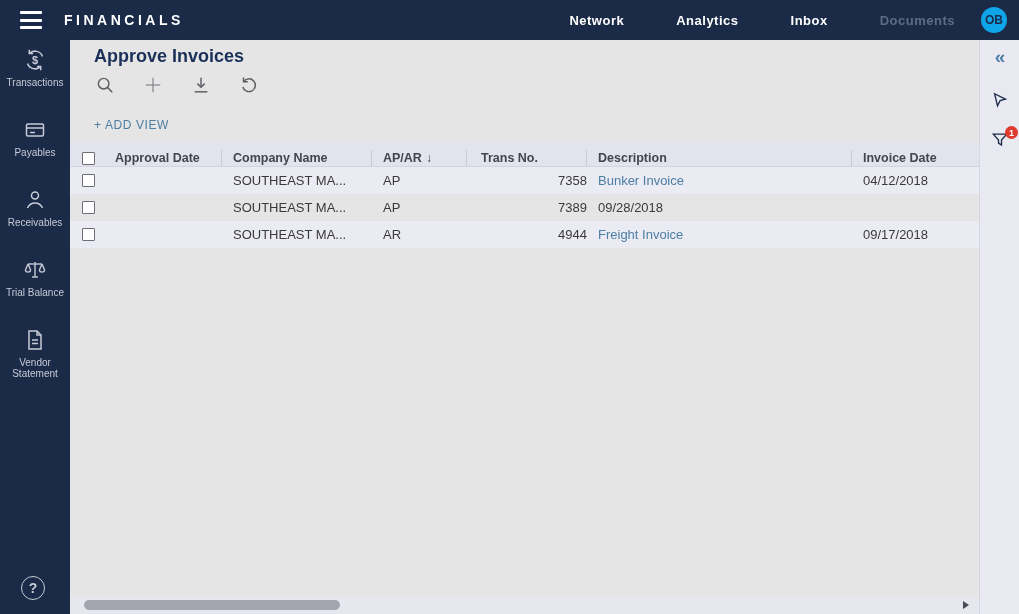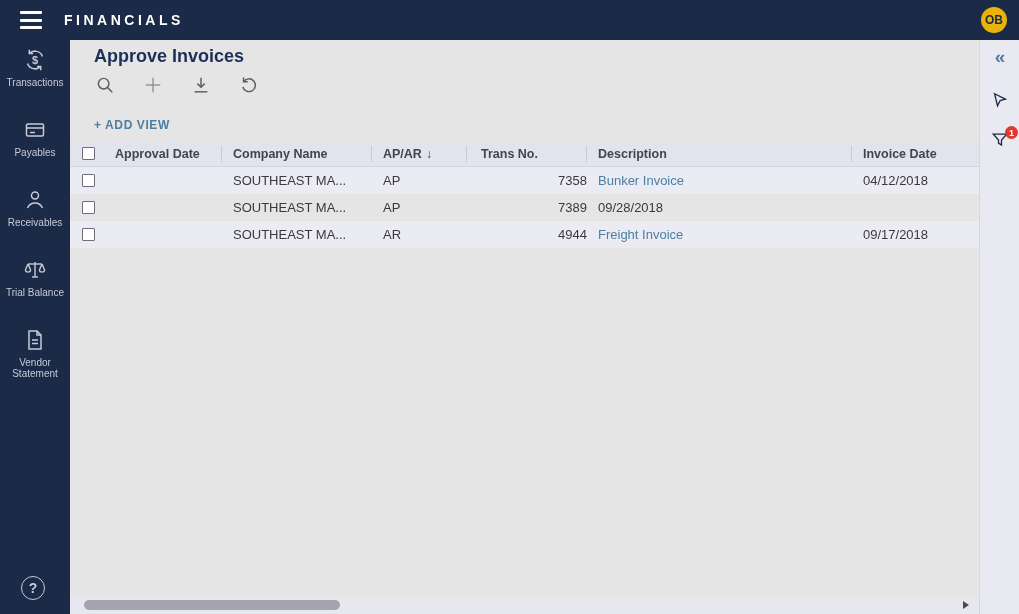--- a/index.html
+++ b/index.html
@@ -7,39 +7,39 @@
   .app { position:relative; width:831px; height:614px; }
 
   
   .topbar { position:absolute; top:0; left:0; width:1019px; height:40px; background:#1b2a47; display:flex; align-items:center; z-index:5; }
   .hamburger { position:absolute; left:20px; top:11px; width:22px; height:18px; display:flex; flex-direction:column; justify-content:space-between; cursor:pointer; }
   .hamburger span { display:block; height:3px; background:#fff; border-radius:1px; }
   .brand { position:absolute; left:64px; top:12px; color:#fff; font-size:14px; font-weight:bold; letter-spacing:3.5px; }
   .topnav { position:absolute; right:64px; top:0; height:40px; display:flex; align-items:center; gap:52px; }
   .topnav a { color:#fff; font-size:13px; font-weight:600; letter-spacing:0.5px; text-decoration:none; cursor:pointer; }
   .topnav a.disabled { color:#5d6b88; }
-  .avatar { position:absolute; right:12px; top:7px; width:26px; height:26px; border-radius:50%; background:#eab308; color:#1b2a47; font-size:12px; font-weight:bold; display:flex; align-items:center; justify-content:center; cursor:pointer; }
+  .avatar { position:absolute; right:12px; top:7px; width:26px; height:26px; border-radius:50%; background:#0ea5e9; color:#1b2a47; font-size:12px; font-weight:bold; display:flex; align-items:center; justify-content:center; cursor:pointer; }
 
   
   .sidebar { position:absolute; top:40px; left:0; width:70px; height:574px; background:#1b2a47; color:#c6cbd7; }
   .side-item { width:70px; height:70px; padding-top:8px; display:flex; flex-direction:column; align-items:center; cursor:pointer; }
   .side-item .sicon { width:24px; height:24px; color:#c6cbd7; }
   .side-item .slabel { margin-top:5px; font-size:10px; line-height:11px; text-align:center; color:#c6cbd7; max-width:58px; }
   .help-btn { position:absolute; bottom:14px; left:21px; width:24px; height:24px; border:1.6px solid #c6cbd7; border-radius:50%; color:#c6cbd7; font-size:14px; font-weight:bold; display:flex; align-items:center; justify-content:center; cursor:pointer; }
 
   
   .main { position:absolute; top:40px; left:70px; width:909px; height:557px; background:#e5e5e5; }
   .page-title { position:absolute; top:6px; left:24px; font-size:18px; font-weight:bold; color:#1a3058; }
   .toolbar { position:absolute; top:34px; left:24px; display:flex; gap:26px; align-items:center; }
   .tbtn { width:22px; height:22px; color:#5c5c63; cursor:pointer; display:flex; align-items:center; justify-content:center; }
-  .addview { position:absolute; top:78px; left:24px; font-size:12px; font-weight:700; letter-spacing:0.6px; color:#4d7ea3; cursor:pointer; }
+  .addview { position:absolute; top:78px; left:24px; font-size:12px; font-weight:400; letter-spacing:0.6px; color:#4d7ea3; cursor:pointer; }
 
   
   .table { position:absolute; top:101px; left:0; right:0; font-size:13px; color:#3a3a3a; }
-  .thead { display:flex; height:26px; background:#e3e3ee; border-bottom:1px solid #d4d4e0; align-items:center; font-weight:bold; font-size:12.5px; color:#44444c; }
+  .thead { display:flex; height:26px; background:#e3e3ee; border-bottom:1px solid #d4d4e0; align-items:flex-end; font-weight:bold; font-size:12.5px; color:#44444c; }
   .thead .c { border-right:1px solid #c9c9d8; height:16px; line-height:16px; }
   .thead .c0 { border-right:none; }
   .thead .c6 { border-right:none; }
   .trow { display:flex; height:27px; align-items:center; }
   .trow.alt { background:#ebebf4; }
   .c { padding-left:11px; white-space:nowrap; overflow:hidden; text-overflow:ellipsis; }
   .c0 { width:34px; padding-left:12px; display:flex; align-items:center; }
   .c1 { width:118px; }
   .c2 { width:150px; }
   .c3 { width:95px; }
@@ -71,20 +71,26 @@
 
 <div class="app">
 
   <header class="topbar">
     <div class="hamburger">
         <span></span>
         <span></span>
         <span></span>
       </div>
     <div class="brand">FINANCIALS</div>
+    <nav class="topnav">
+      <a>Network</a>
+      <a>Analytics</a>
+      <a>Inbox</a>
+      <a class="disabled">Documents</a>
+    </nav>
     <div class="avatar">OB</div>
   </header>
 
   <aside class="sidebar">
     <div class="side-item">
       <span class="sicon">
         <svg viewBox="0 0 24 24" width="24" height="24" fill="none" stroke="currentColor" stroke-width="1.5">
           <path d="M19.5 8.5a8 8 0 0 0-13.2-3"></path>
             <path d="M6.3 1.8v3.7H10"></path>
           <path d="M4.5 15.5a8 8 0 0 0 13.2 3"></path>

